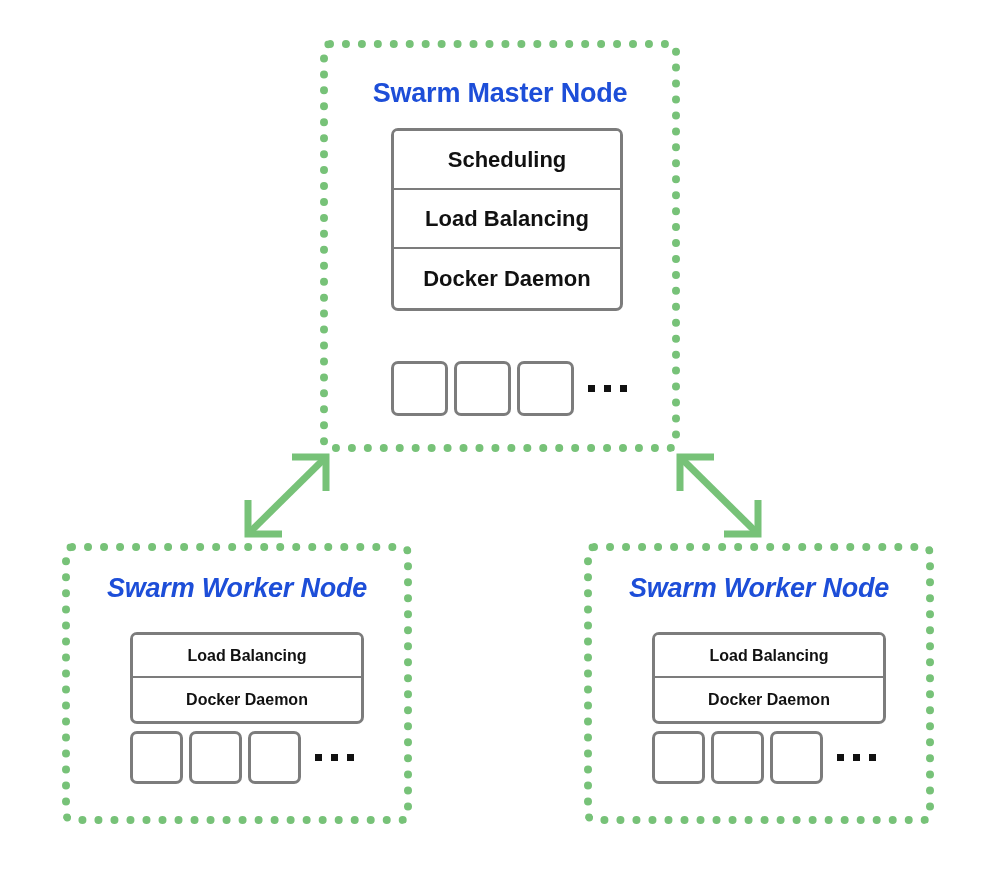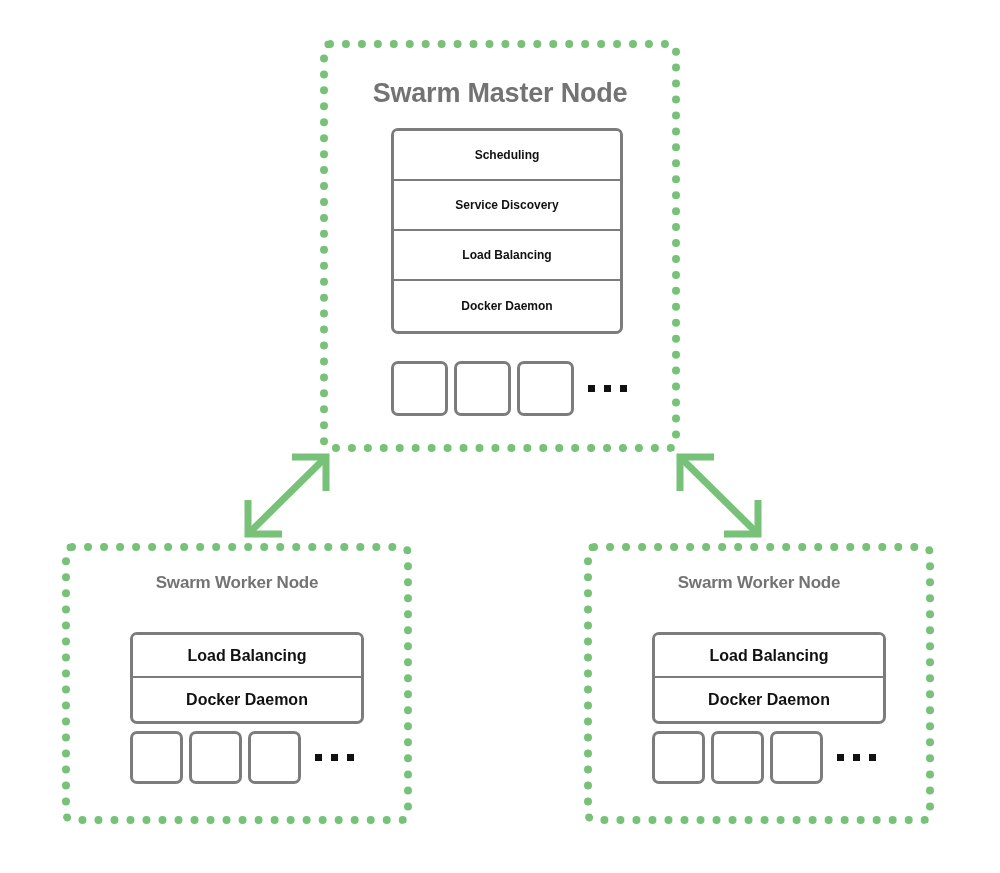--- a/index.html
+++ b/index.html
@@ -29,32 +29,33 @@
     border: 8px dotted #77c278;
     border-radius: 10px;
   }
 
   .node-title {
     position: absolute;
     left: 0;
     right: 0;
     text-align: center;
     font-weight: bold;
-    color: #737373;
+    color: #1d4ed8;
     letter-spacing: -0.2px;
     white-space: nowrap;
   }
 
   #node-master .node-title {
     top: 30px;
     font-size: 27px;
   }
   .node-worker .node-title {
     top: 22px;
-    font-size: 17px;
+    font-size: 27px;
+    font-style: italic;
   }
 
   
   .service-table {
     position: absolute;
     box-sizing: border-box;
     border: 3px solid #7c7c7c;
     border-radius: 7px;
     background: #ffffff;
     overflow: hidden;
@@ -69,22 +70,22 @@
     font-weight: bold;
     color: #111111;
     background: #ffffff;
   }
   .service-row:last-child {
     border-bottom: none;
     border-radius: 6px;
   }
 
   #table-master .service-row {
-    height: 50px;
-    font-size: 12px;
+    height: 59px;
+    font-size: 22px;
   }
   .node-worker .service-table .service-row {
     height: 43px;
     font-size: 16px;
   }
 
   
   .containers-row {
     position: absolute;
     display: flex;
@@ -135,21 +136,20 @@
 <body>
 
 <div id="diagram-canvas">
 
   <div class="node-box" id="node-master" style="left:320px; top:40px; width:360px; height:412px;">
 
     <div class="node-title">Swarm Master Node</div>
 
     <div class="service-table" id="table-master" style="left:63px; top:80px; width:232px;">
       <div class="service-row">Scheduling</div>
-      <div class="service-row">Service Discovery</div>
       <div class="service-row">Load Balancing</div>
       <div class="service-row">Docker Daemon</div>
     </div>
 
     <div class="containers-row" id="containers-master" style="left:63px; top:313px;">
       <div class="container-square"></div>
       <div class="container-square"></div>
       <div class="container-square"></div>
       <div class="ellipsis">
         <span class="dot"></span>

